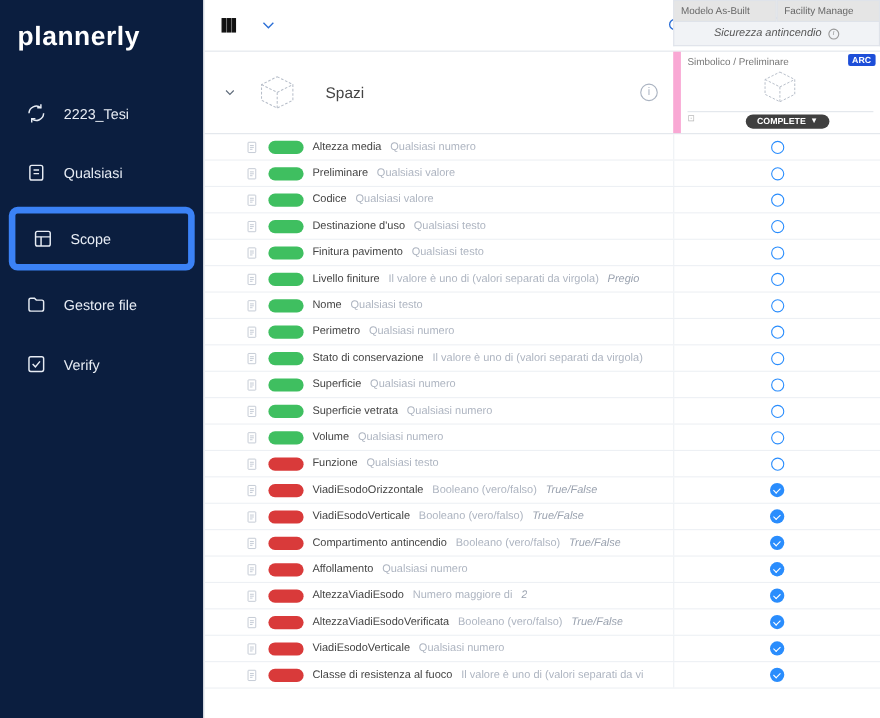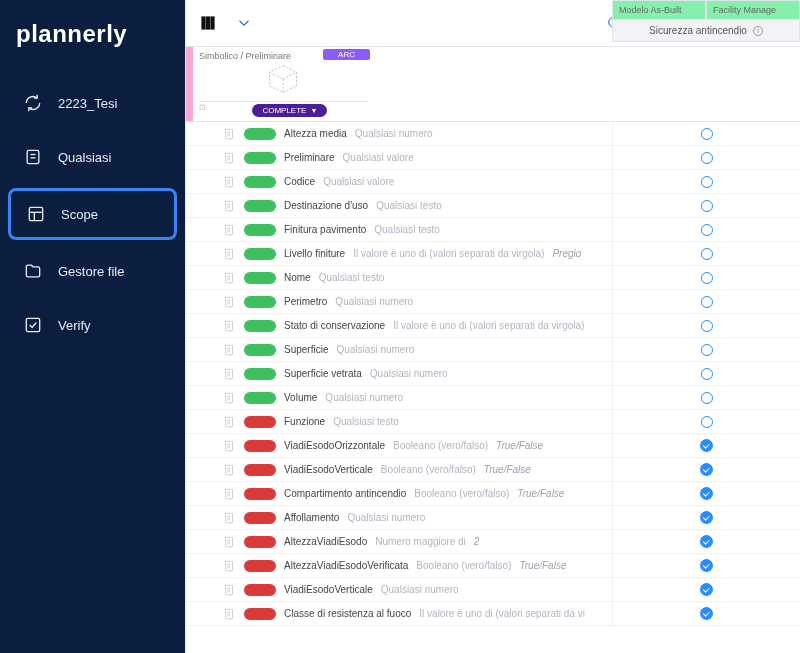--- a/index.html
+++ b/index.html
@@ -4,59 +4,59 @@
 <style>
   * { box-sizing: border-box; margin: 0; padding: 0; font-family: -apple-system, "Segoe UI", Arial, sans-serif; }
   html, body { width: 800px; height: 653px; overflow: hidden; background: #fff; }
 
   .app { display: flex; width: 100%; height: 100%; }
 
   
   .sidebar { width: 185px; min-width: 185px; background: #0b1e3f; color: #fff; display: flex; flex-direction: column; padding-top: 10px; }
   .brand { font-size: 24px; font-weight: 600; color: #fff; padding: 10px 16px 24px 16px; letter-spacing: 0.5px; }
   .side-item { display: flex; align-items: center; gap: 14px; padding: 12px 14px; margin: 8px 8px; border-radius: 8px; cursor: pointer; color: #e7ecf4; font-size: 13px; text-align: right; }
-  .side-item.active { border: 3px solid #3b82f6; }
+  .side-item.active { border: 6px solid #3b82f6; }
   .side-icon { width: 22px; height: 22px; display: flex; align-items: center; justify-content: center; color: #e7ecf4; }
   .side-icon svg { width: 20px; height: 20px; stroke: currentColor; fill: none; stroke-width: 1.6; }
 
   
   .main { flex: 1; display: flex; flex-direction: column; background: #fff; position: relative; border-left: 1px solid #e2e6ec; }
 
   
   .toolbar { display: flex; align-items: center; height: 46px; padding: 0 8px; position: relative; }
   .toolbar-left { display: flex; align-items: center; gap: 8px; }
   .tb-icon, .tb-btn { width: 28px; height: 28px; display: flex; align-items: center; justify-content: center; border-radius: 4px; cursor: pointer; color: #2a6ed6; }
   .tb-icon svg, .tb-btn svg { width: 18px; height: 18px; stroke: currentColor; fill: none; stroke-width: 1.6; }
   .tb-icon.first { color: #111; }
   .tb-icon.first svg { fill: #111; stroke: #111; }
   .toolbar-center { margin-left: auto; display: flex; align-items: center; gap: 4px; }
   .tb-group { display: flex; align-items: center; gap: 2px; background: #2a8dfd; border-radius: 6px; padding: 2px; margin-left: 2px; }
   .tb-group .tb-btn { color: #fff; }
   .toolbar-right { position: absolute; right: 0; top: 0; display: flex; flex-direction: column; width: 188px; }
   .top-tabs { display: flex; }
-  .top-tab { flex: 1; font-size: 9px; color: #666; background: #86efac; border: 1px solid #dfe3ea; padding: 4px 6px; white-space: nowrap; overflow: hidden; text-overflow: ellipsis; cursor: pointer; }
-  .sub-tab { font-size: 10px; color: #555; background: #f1f3f6; border: 1px solid #dfe3ea; border-top: none; padding: 5px 20px; text-align: center; display: flex; justify-content: center; align-items: center; gap: 6px; }
+  .top-tab { flex: 1; font-size: 9px; color: #666; background: #e5e5e5; border: 1px solid #dfe3ea; padding: 4px 6px; white-space: nowrap; overflow: hidden; text-overflow: ellipsis; cursor: pointer; }
+  .sub-tab { font-size: 10px; color: #555; background: #f1f3f6; border: 1px solid #dfe3ea; border-top: none; padding: 5px 20px; text-align: center; display: flex; justify-content: center; align-items: center; gap: 6px; font-style: italic; }
   .sub-tab .info-sm { width: 10px; height: 10px; border: 1px solid #999; border-radius: 50%; font-size: 7px; color: #999; line-height: 8px; text-align: center; }
 
   
   .header-row { display: flex; align-items: stretch; border-top: 1px solid #e2e6ec; border-bottom: 1px solid #e2e6ec; }
   .header-main { flex: 1; display: flex; align-items: center; padding: 10px 14px; gap: 12px; }
   .chev-down { color: #5f6b7a; cursor: pointer; width: 18px; height: 18px; display: flex; align-items: center; justify-content: center; }
   .chev-down svg { width: 14px; height: 14px; stroke: #5f6b7a; fill: none; stroke-width: 1.8; }
   .cube-outline { width: 44px; height: 44px; color: #b7bec9; display: flex; align-items: center; justify-content: center; }
   .cube-outline svg { width: 38px; height: 38px; stroke: #b7bec9; fill: none; stroke-width: 1.2; stroke-dasharray: 3 2; }
   .section-title { font-size: 14px; color: #444; margin-left: 10px; }
   .info-icon { margin-left: auto; width: 16px; height: 16px; border: 1px solid #aab3c1; border-radius: 50%; color: #aab3c1; font-size: 10px; line-height: 14px; text-align: center; cursor: pointer; }
 
   .header-col { width: 188px; min-width: 188px; border-left: 7px solid #f9a8d4; padding: 4px 6px; display: flex; flex-direction: column; align-items: center; position: relative; gap: 0; }
   .col-label { font-size: 9px; color: #777; align-self: flex-start; }
   .cube-sm { width: 38px; height: 38px; }
   .cube-sm svg { width: 36px; height: 36px; stroke: #b7bec9; fill: none; stroke-width: 1.2; stroke-dasharray: 3 2; }
-  .arc-badge { position: absolute; top: 2px; right: 4px; background: #8b5cf6; color: #fff; font-size: 8px; padding: 1px 15px; border-radius: 2px; font-weight: 400; }
-  .complete-badge { background: #4c1d95; color: #fff; font-size: 8px; padding: 2px 10px; border-radius: 8px; font-weight: 400; display: flex; align-items: center; gap: 4px; cursor: pointer; }
+  .arc-badge { position: absolute; top: 2px; right: 4px; background: #1d4ed8; color: #fff; font-size: 8px; padding: 1px 4px; border-radius: 2px; font-weight: 700; }
+  .complete-badge { background: #404040; color: #fff; font-size: 8px; padding: 2px 10px; border-radius: 8px; font-weight: 700; display: flex; align-items: center; gap: 4px; cursor: pointer; }
   .complete-badge .tri { font-size: 7px; }
   .divider-thin { width: 100%; height: 1px; background: #e2e6ec; margin-top: 2px; }
   .colnote { font-size: 8px; color: #bbb; align-self: flex-start; line-height: 8px; }
 
   
   .table { flex: 1; overflow: auto; }
   .row { display: flex; align-items: stretch; border-bottom: 1px solid #edf0f4; min-height: 24px; }
   .row-main { flex: 1; display: flex; align-items: center; padding: 2px 8px; gap: 8px; font-size: 10px; min-width: 0; margin-left: 28px; }
   .file-icon { width: 14px; height: 14px; color: #bfc6d1; flex-shrink: 0; }
   .file-icon svg { width: 14px; height: 14px; stroke: currentColor; fill: none; stroke-width: 1.4; }
@@ -196,20 +196,36 @@
           <div class="top-tab">Facility Manage</div>
         </div>
         <div class="sub-tab">
           <span>Sicurezza antincendio</span>
           <span class="info-sm">i</span>
         </div>
       </div>
     </div>
 
     <div class="header-row">
+      <div class="header-main">
+        <div class="chev-down">
+          <svg viewBox="0 0 24 24">
+              <polyline points="6 9 12 15 18 9"></polyline>
+            </svg>
+        </div>
+        <div class="cube-outline">
+          <svg viewBox="0 0 48 48">
+              <polygon points="24 6 42 15 42 33 24 42 6 33 6 15"></polygon>
+              <polyline points="6 15 24 24 42 15"></polyline>
+              <line x1="24" y1="24" x2="24" y2="42"></line>
+            </svg>
+        </div>
+        <div class="section-title">Spazi</div>
+        <div class="info-icon">i</div>
+      </div>
       <div class="header-col">
         <div class="col-label">Simbolico / Preliminare</div>
         <div class="arc-badge">ARC</div>
         <div class="cube-sm">
           <svg viewBox="0 0 48 48">
               <polygon points="24 6 42 15 42 33 24 42 6 33 6 15"></polygon>
               <polyline points="6 15 24 24 42 15"></polyline>
               <line x1="24" y1="24" x2="24" y2="42"></line>
             </svg>
         </div>

